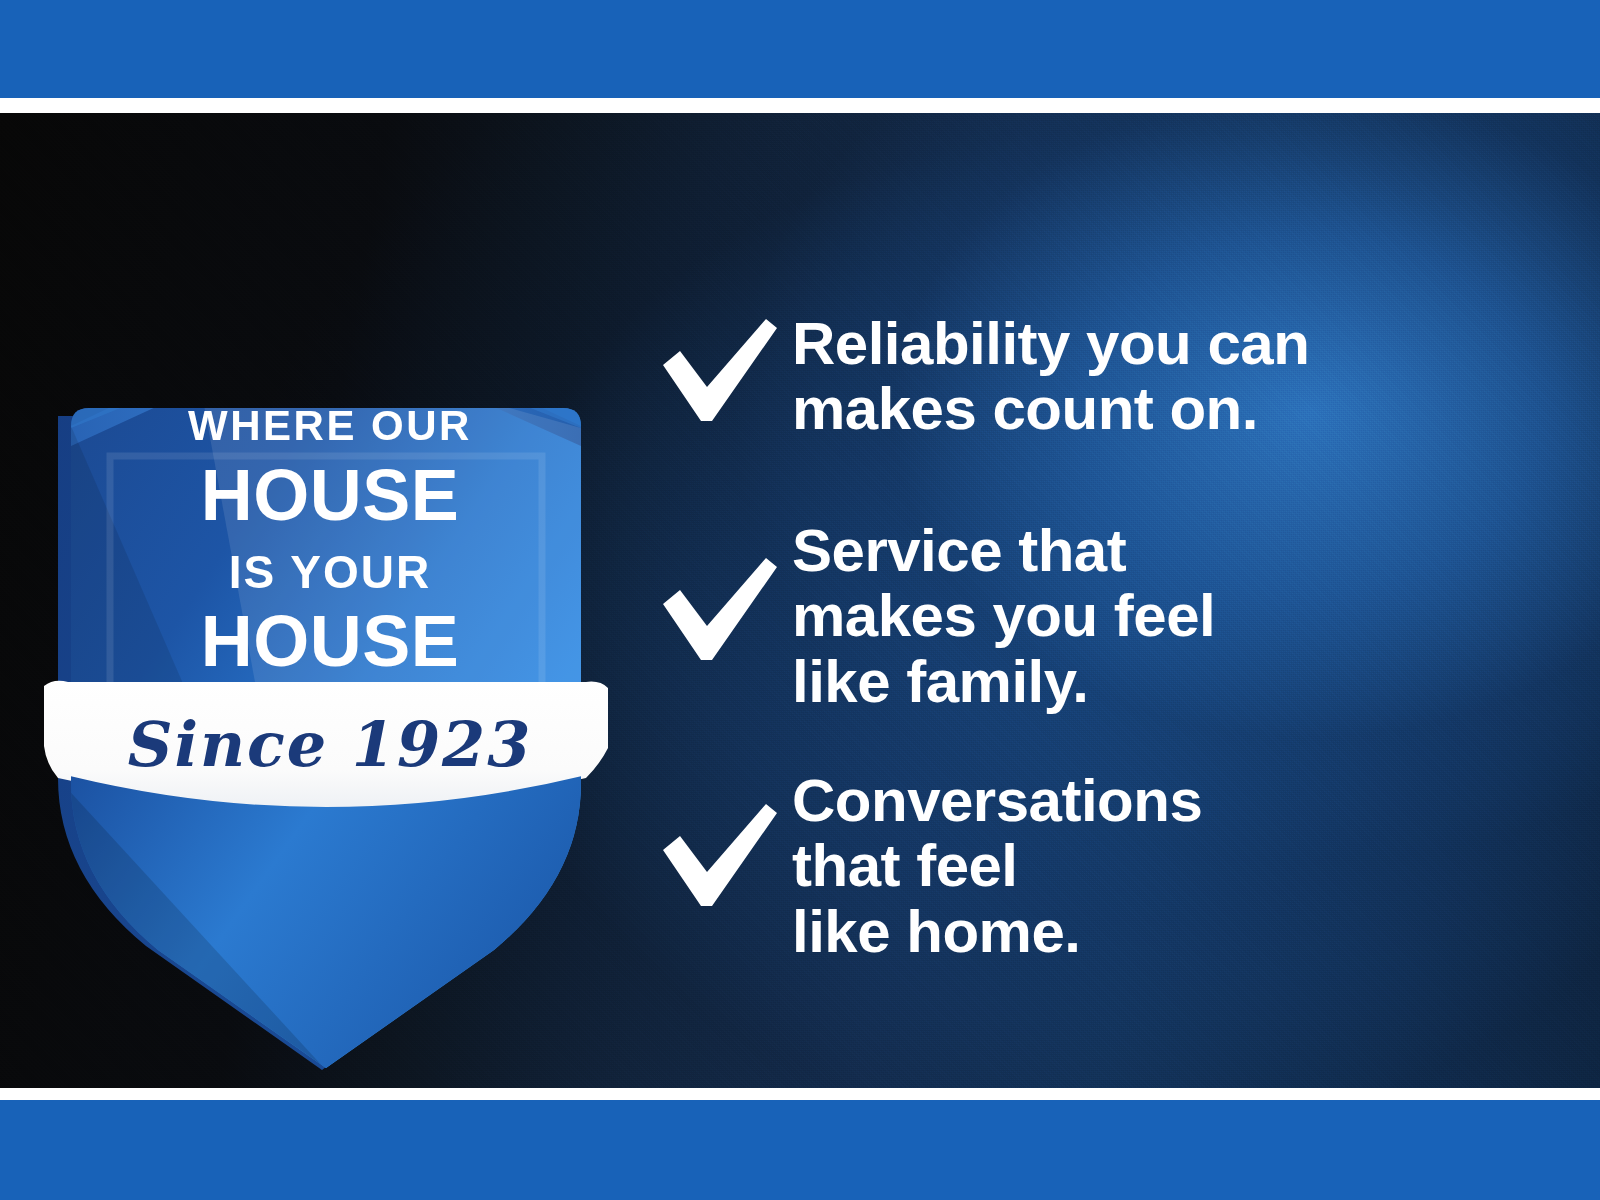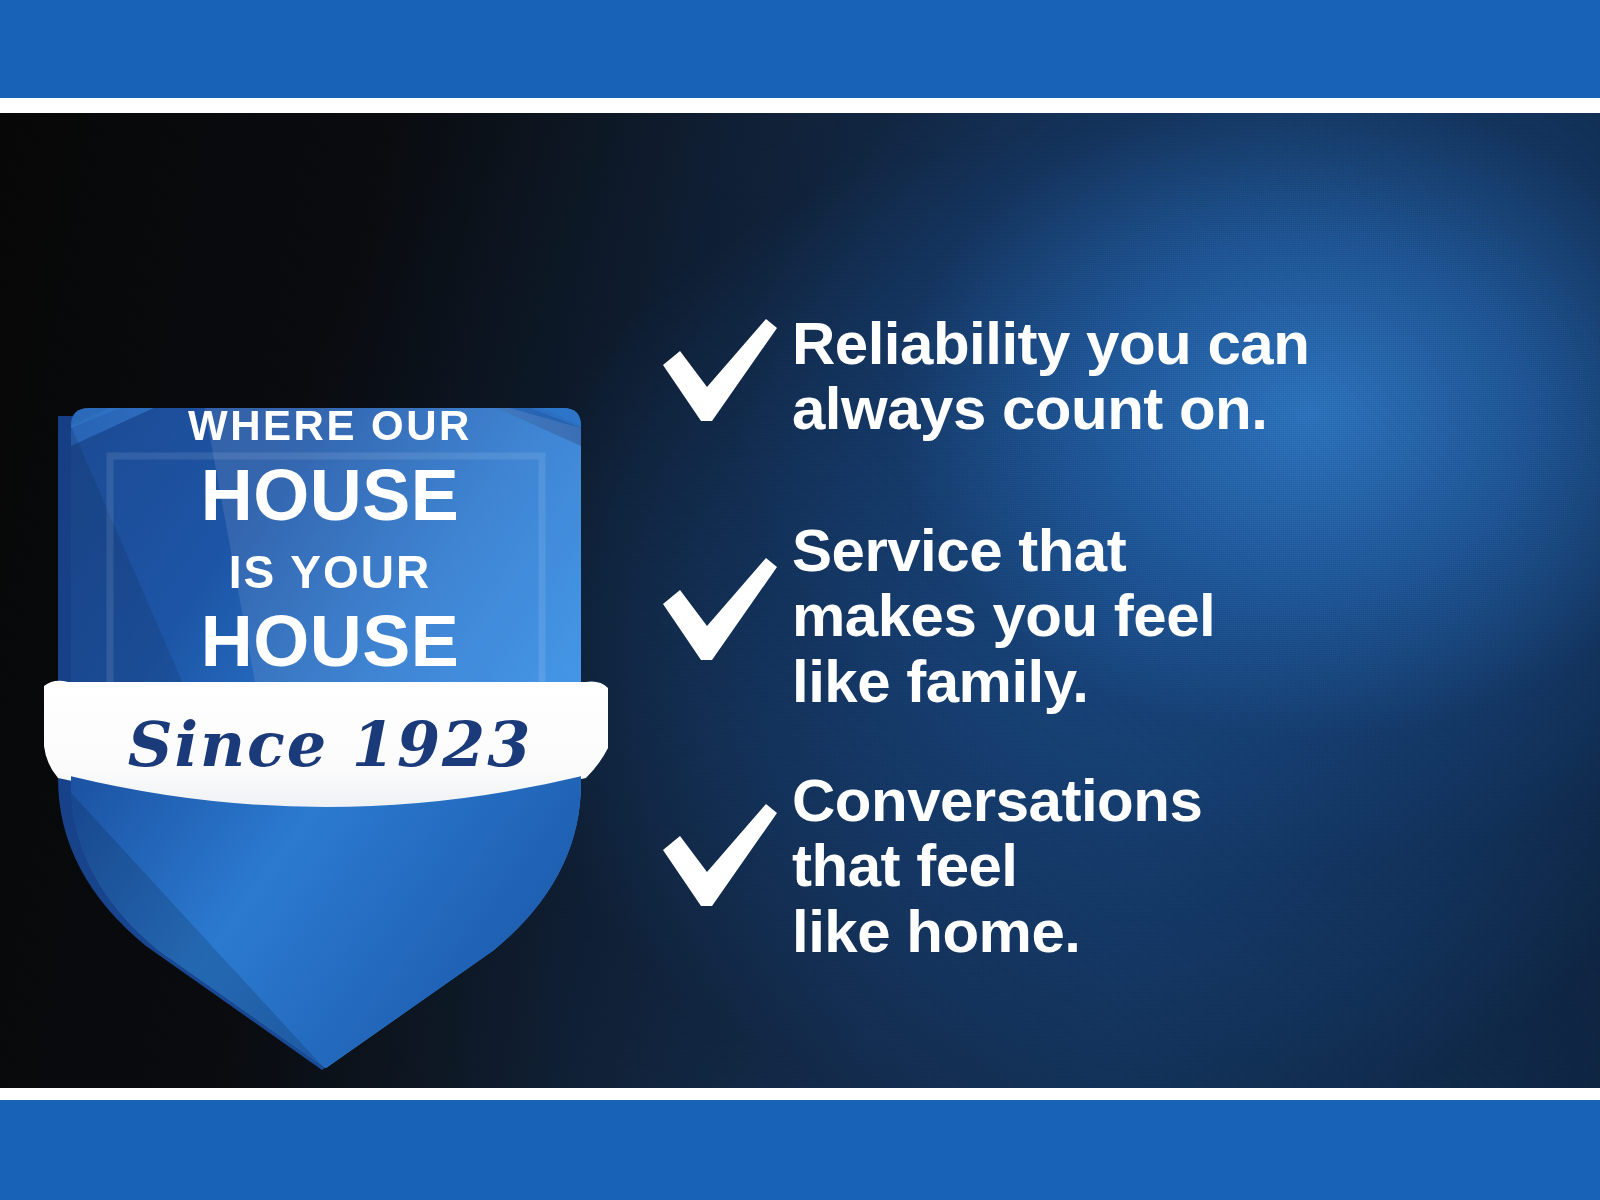--- a/index.html
+++ b/index.html
@@ -234,21 +234,21 @@
 
     <div class="bullets">
 
       <div class="bullet bullet-1">
         <div class="check">
           <svg viewBox="0 0 120 110" xmlns="http://www.w3.org/2000/svg" aria-hidden="true">
             <path d="M3 48 L20 34 L47 70 L106 2 L117 11 L52 104 L41 104 Z" fill="#ffffff"></path>
           </svg>
         </div>
         <div class="bullet-text">Reliability you can
-always count on.</div>
+makes count on.</div>
       </div>
 
       <div class="bullet bullet-2">
         <div class="check">
           <svg viewBox="0 0 120 110" xmlns="http://www.w3.org/2000/svg" aria-hidden="true">
             <path d="M3 48 L20 34 L47 70 L106 2 L117 11 L52 104 L41 104 Z" fill="#ffffff"></path>
           </svg>
         </div>
         <div class="bullet-text">Service that
 makes you feel

